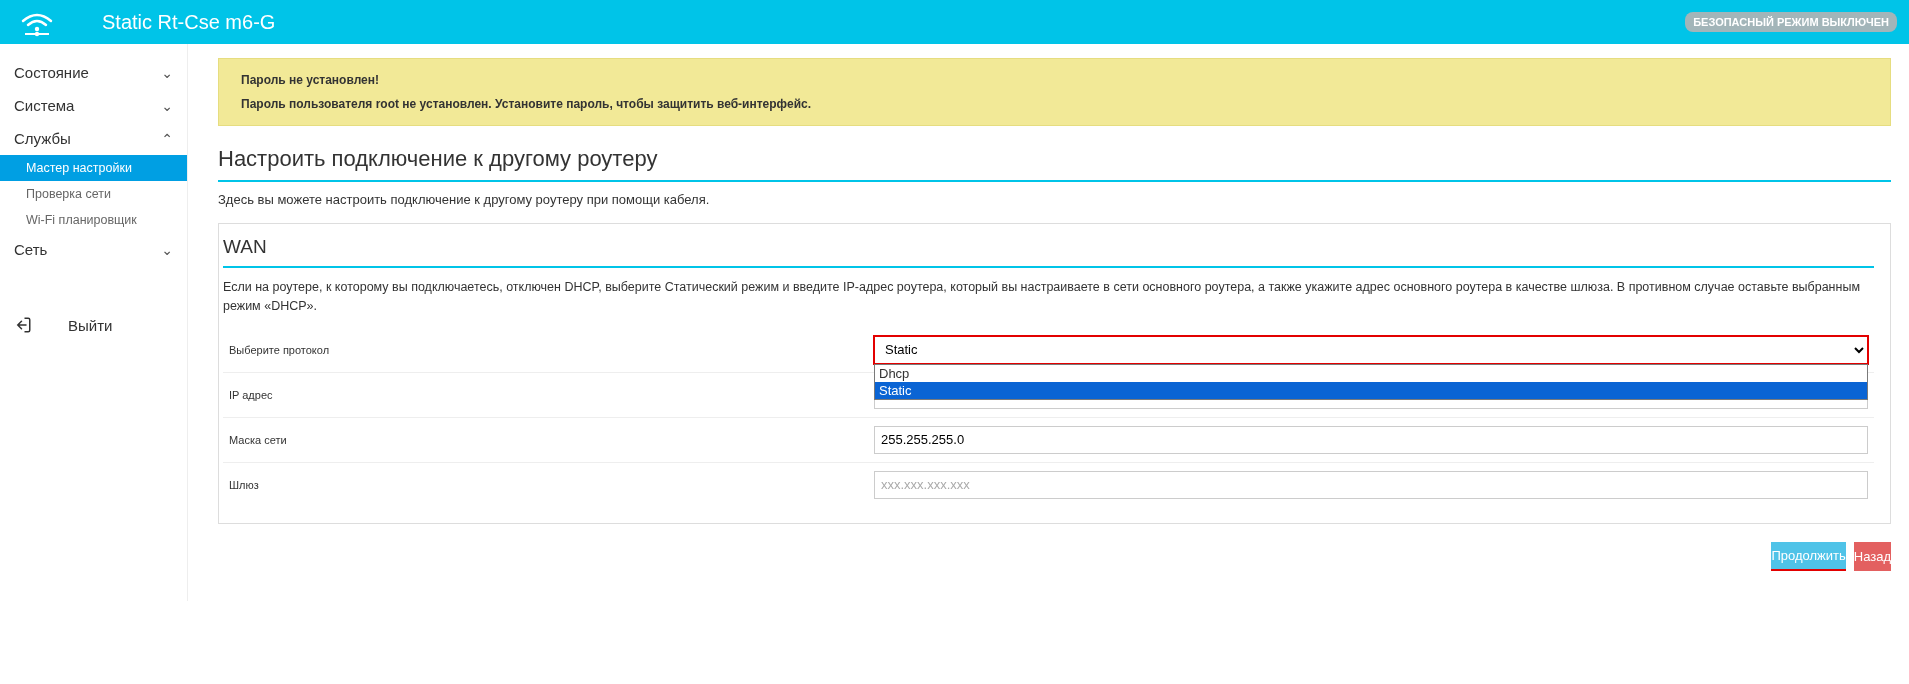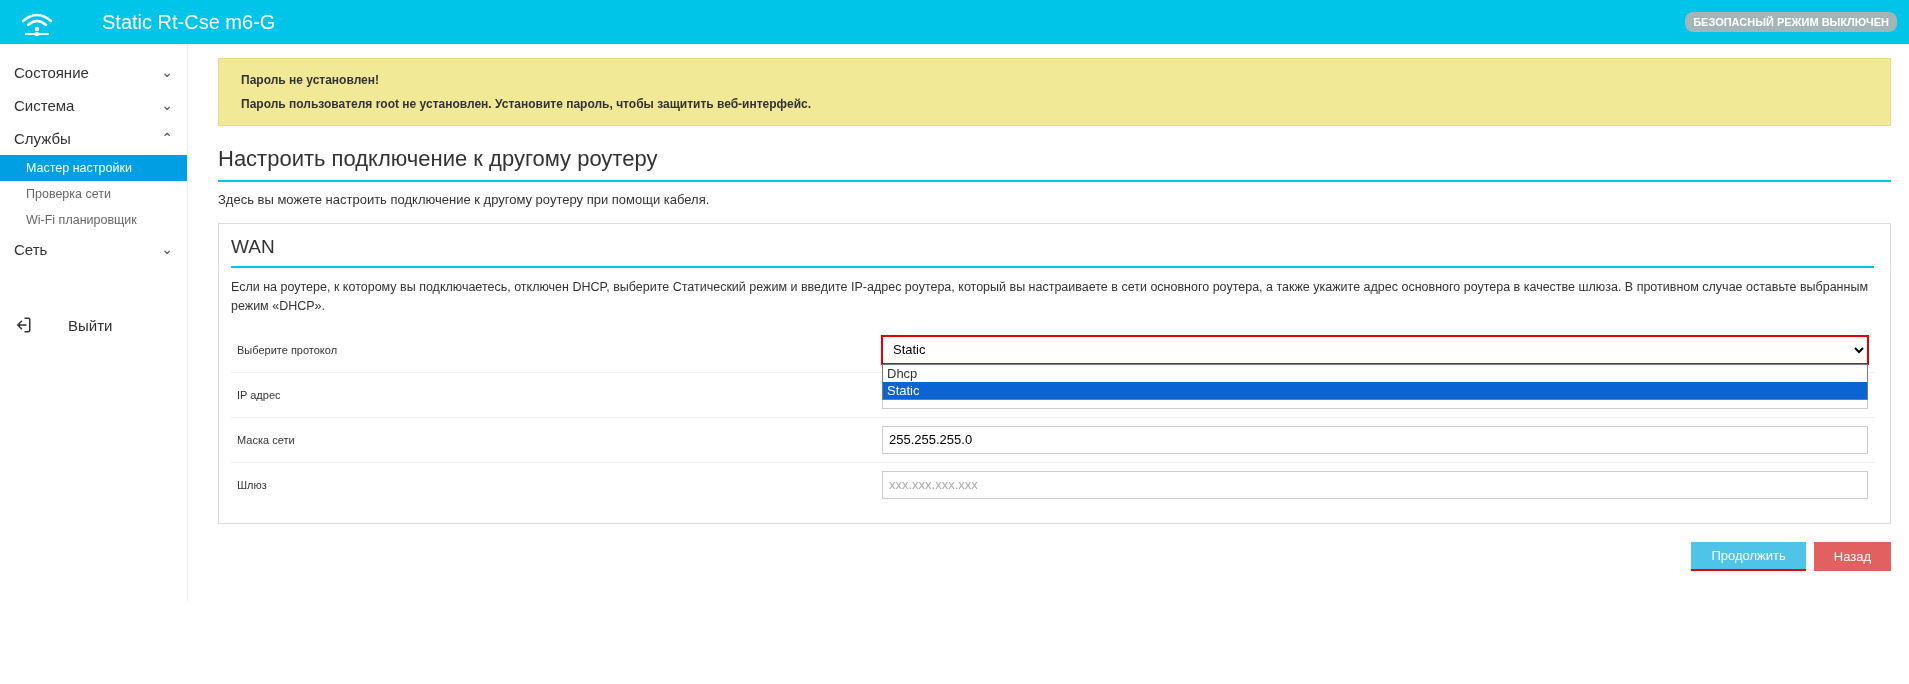--- a/index.html
+++ b/index.html
@@ -6,58 +6,58 @@
   body { font-family: "Segoe UI", Arial, sans-serif; font-size: 13px; color: #333; background: #fff; }
   
   .header { background: #00c4e8; height: 44px; display: flex; align-items: center; padding: 0 12px; color: #fff; }
   .header-logo { width: 50px; height: 44px; display: flex; align-items: center; justify-content: center; }
   .header-title { font-size: 20px; font-weight: 400; margin-left: 40px; }
   .header-spacer { flex: 1; }
   .header-badge { background: rgba(180,180,180,0.9); color: #fff; font-size: 11px; font-weight: 700; padding: 4px 8px; border-radius: 8px; }
   
   .layout { display: flex; }
   .sidebar { width: 188px; padding-top: 12px; border-right: 1px solid #eee; }
-  .nav-item { display: flex; justify-content: space-between; padding: 8px 14px; cursor: pointer; font-size: 15px; color: #333; }
+  .nav-item { display: flex; align-items: center; justify-content: space-between; padding: 8px 14px; cursor: pointer; font-size: 15px; color: #333; }
   .nav-sub { padding: 6px 10px 6px 26px; font-size: 12.5px; color: #666; cursor: pointer; }
   .nav-sub.active { background: #009fe3; color: #fff; }
   .nav-chevron { font-size: 14px; color: #555; }
   .nav-exit { display: flex; align-items: center; padding: 10px 14px; margin-top: 40px; cursor: pointer; font-size: 15px; gap: 24px; }
   .nav-exit .exit-icon { margin-right: 12px; display: inline-flex; }
   
   .main { flex: 1; padding: 14px 18px 30px 30px; }
   
   .alert { background: #f2e997; border: 1px solid #e6dd80; padding: 14px 22px; margin-bottom: 20px; font-size: 12px; }
   .alert .alert-title { font-weight: 700; margin-bottom: 10px; }
   .alert .alert-body { font-weight: 700; }
   
   .section-title { font-size: 22px; font-weight: 400; margin-bottom: 8px; }
   .title-underline { border-bottom: 2px solid #00c4e8; margin-bottom: 10px; }
   .section-desc { font-size: 13px; margin-bottom: 16px; }
   
-  .panel { border: 1px solid #ddd; padding: 12px 16px 16px 12px; margin-bottom: 18px; }
+  .panel { border: 1px solid #ddd; padding: 12px 16px 16px 4px; margin-bottom: 18px; }
   .panel-title { font-size: 19px; font-weight: 400; margin-bottom: 8px; }
   .panel-underline { border-bottom: 2px solid #00c4e8; margin-bottom: 10px; }
   .panel-desc { font-size: 12.5px; line-height: 1.5; margin-bottom: 12px; }
   
   .form-row { display: flex; align-items: center; padding: 8px 6px; border-bottom: 1px solid #eee; }
   .form-row:last-child { border-bottom: none; }
   .form-label { width: 645px; font-size: 11px; padding-right: 10px; }
   .form-control { flex: 1; position: relative; }
   .form-control select, .form-control input { width: 100%; height: 28px; border: 1px solid #ccc; padding: 0 6px; font-size: 13px; background: #fff; }
   .form-control input::placeholder { color: #aaa; }
   
   .highlight-red { outline: 2px solid #e30000; outline-offset: -1px; position: relative; }
   
   .dropdown-open-wrap { position: relative; }
   .dropdown-listbox { position: absolute; top: 28px; left: 0; right: 0; border: 1px solid #7a7a7a; background: #fff; z-index: 10; font-size: 13px; }
   .dropdown-opt { padding: 1px 4px; cursor: default; }
   .dropdown-opt.sel { background: #0a64d4; color: #fff; }
   
   .footer-btns { display: flex; justify-content: flex-end; gap: 8px; }
-  .btn { padding: 6px 20px; color: #fff; border: none; font-size: 13px; cursor: pointer; }
+  .btn { padding: 6px 0; color: #fff; border: none; font-size: 13px; cursor: pointer; }
   .btn-primary { background: #4fc3e8; border-bottom: 2px solid #e30000; }
   .btn-secondary { background: #e36060; }
 </style>
 </head>
 <body>
 
 <div class="header">
   <div class="header-logo">
     <svg width="36" height="30" viewBox="0 0 36 30">
       <path d="M4 14 Q18 2 32 14" stroke="#fff" stroke-width="2.5" fill="none" stroke-linecap="round"></path>

